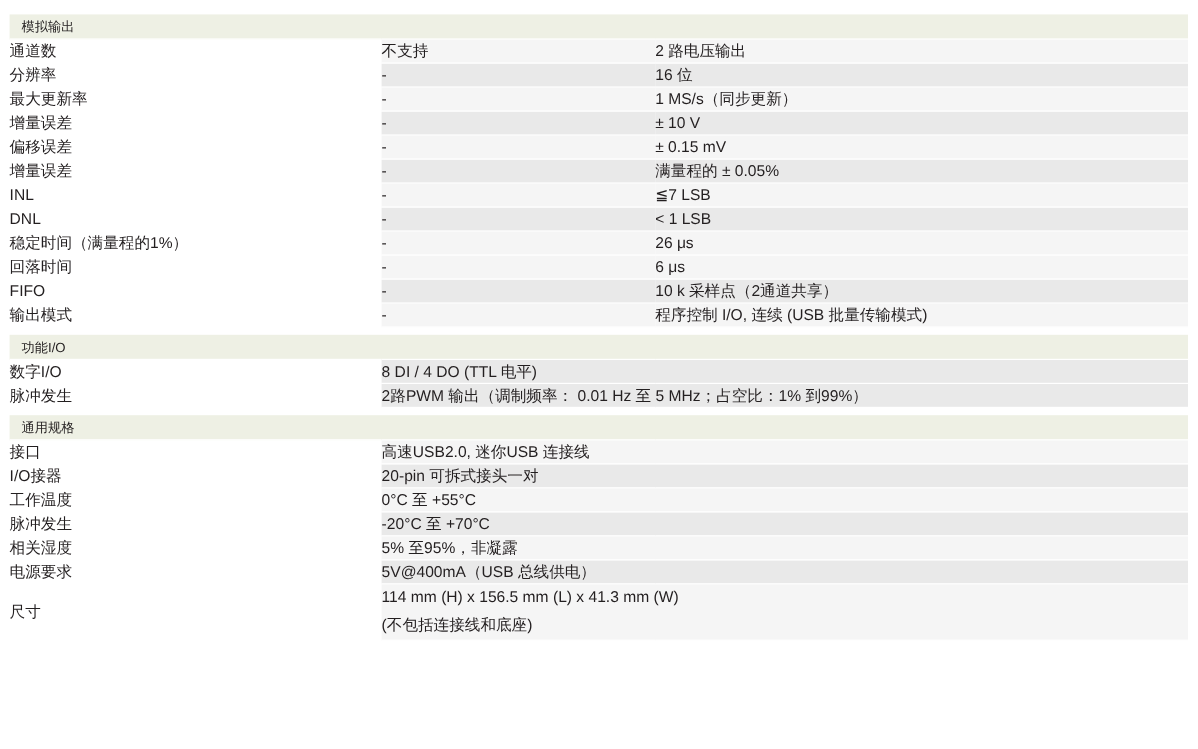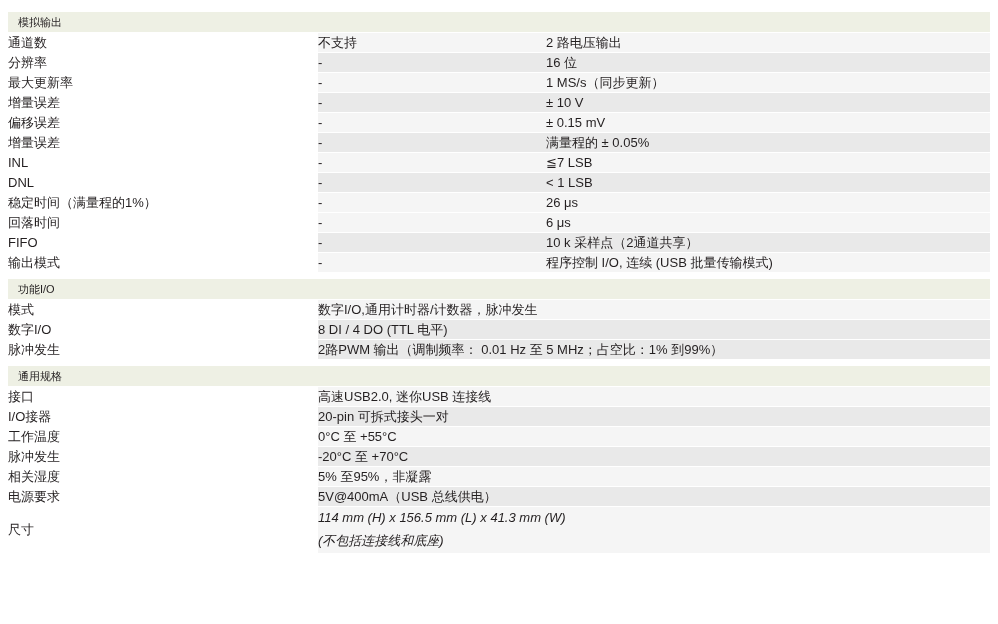--- a/index.html
+++ b/index.html
@@ -63,21 +63,20 @@
     color: #231f20;
   }
   
   tr.shade td.val { background: #e9e9e9; }
   tr.plain td.val { background: #f5f5f5; }
 
   tr.spec-row.tall td { height: 46px; }
   td.val .line2 {
     display: block;
     line-height: 1.75;
-    font-style: italic;
   }
   .pad-top { height: 8px; }
   .gap-row td { height: 6px; background: #ffffff; border: none; }
 </style>
 </head>
 <body>
 
 <div class="sheet">
   <div class="pad-top"></div>
 
@@ -160,24 +159,20 @@
   <table class="spec">
     <colgroup>
         <col class="c-label">
         <col class="c-mid">
         <col class="c-right">
       </colgroup>
     <tbody>
       <tr class="section-row">
         <td colspan="3">功能I/O</td>
       </tr>
-      <tr class="spec-row plain">
-        <td class="label">模式</td>
-        <td class="val" colspan="2">数字I/O,通用计时器/计数器，脉冲发生</td>
-      </tr>
       <tr class="spec-row shade">
         <td class="label">数字I/O</td>
         <td class="val" colspan="2">8 DI / 4 DO (TTL 电平)</td>
       </tr>
       <tr class="spec-row shade">
         <td class="label">脉冲发生</td>
         <td class="val" colspan="2">2路PWM 输出（调制频率： 0.01 Hz 至 5 MHz；占空比：1% 到99%）</td>
       </tr>
       <tr class="gap-row">
           <td colspan="3"></td>

